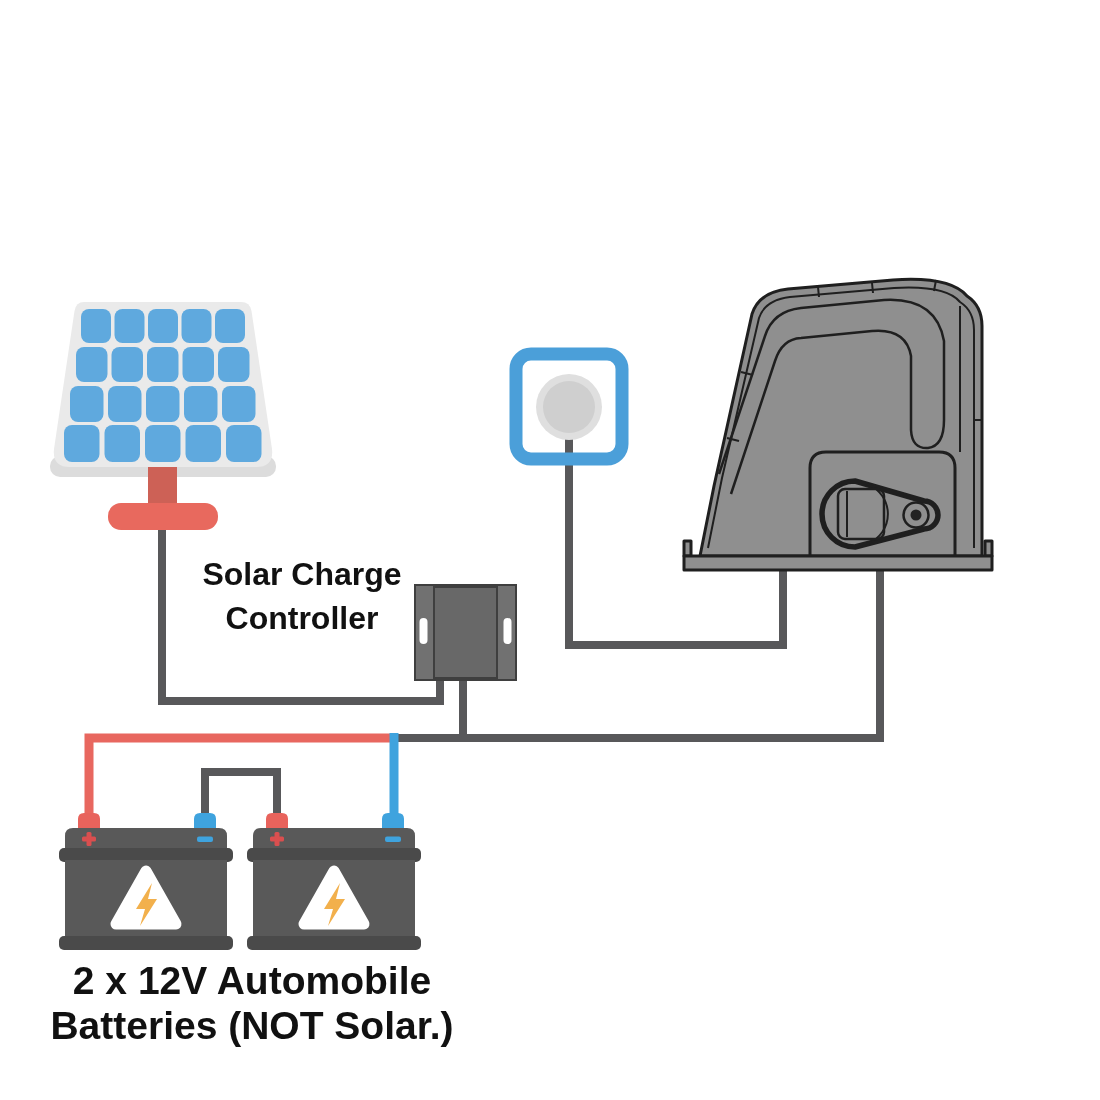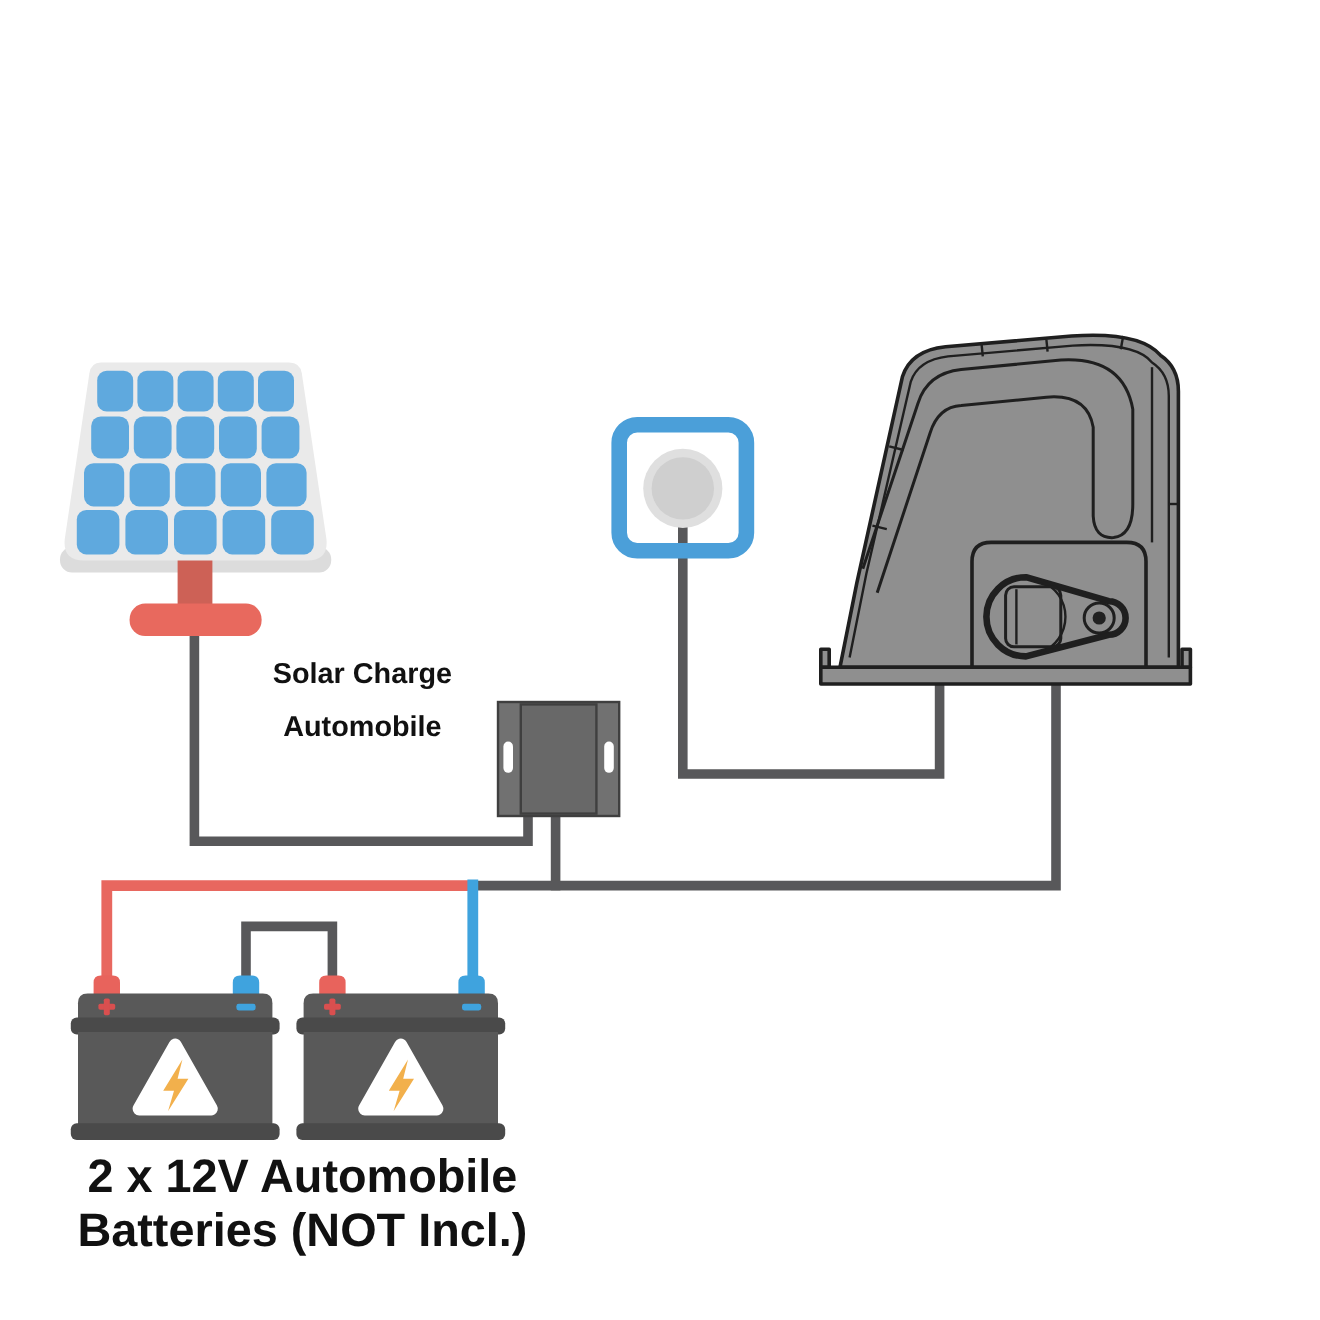--- a/index.html
+++ b/index.html
@@ -44,21 +44,21 @@
   .b-minus{fill:var(--terminal_blue);}
   .b-tri{fill:#ffffff;stroke:#ffffff;stroke-width:11;stroke-linejoin:round;}
   .b-bolt{fill:var(--bolt_orange);}
   
   .label{
     position:absolute;
     color:var(--text,#111);
     font-weight:700;
     text-align:center;
   }
-  .label-controller{left:132px;top:540px;width:340px;font-size:24px;line-height:44px;}
+  .label-controller{left:132px;top:552px;width:340px;font-size:32px;line-height:44px;}
   .label-batteries{left:32px;top:958px;width:440px;font-size:39px;line-height:45px;}
 </style>
 </head>
 <body>
 
 <div class="canvas">
 
   <svg width="1100" height="1100" viewBox="0 0 1100 1100">
 
     <g>
@@ -166,21 +166,21 @@
       <rect class="b-band" x="59" y="848" width="174" height="14" rx="5"></rect>
       <rect class="b-body" x="65" y="860" width="162" height="78"></rect>
       <path class="b-tri" d="M146,871 L176,924 L116,924 Z"></path>
       <path class="b-bolt" d="M152,883 L136,909 L145,909 L140,926 L157,899 L148,899 Z"></path>
       <rect class="b-band" x="59" y="936" width="174" height="14" rx="5"></rect>
     </g>
   </svg>
 
   <div class="label label-controller">
     <div>Solar Charge</div>
-    <div>Automobile</div>
+    <div>Controller</div>
   </div>
 
   <div class="label label-batteries">
     <div>2 x 12V Automobile</div>
-    <div>Batteries (NOT Incl.)</div>
+    <div>Batteries (NOT Solar.)</div>
   </div>
 
 </div>
 
 </body></html>

